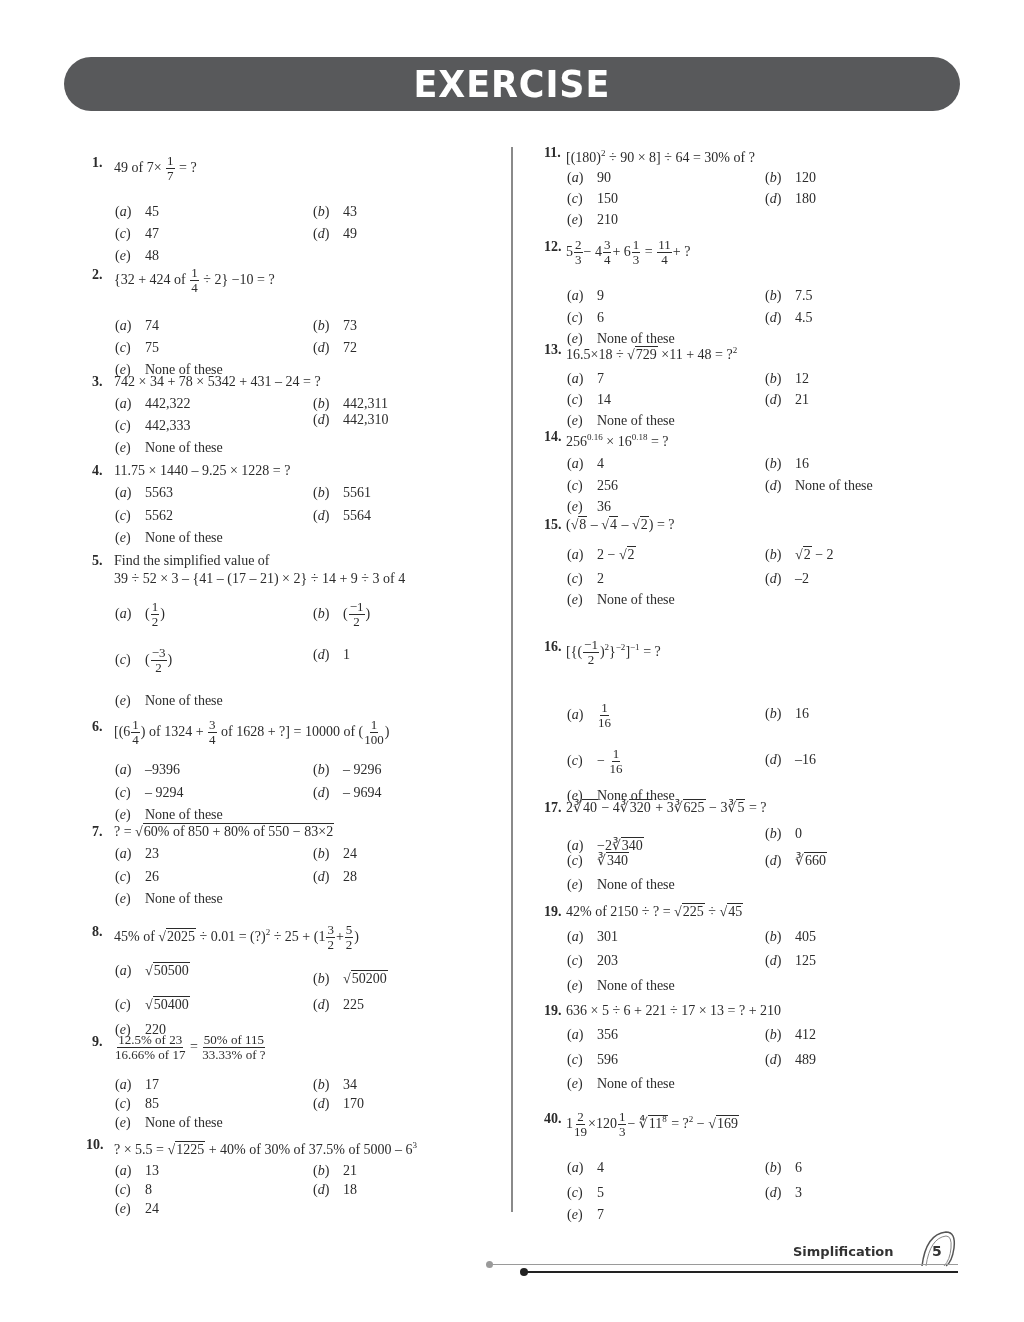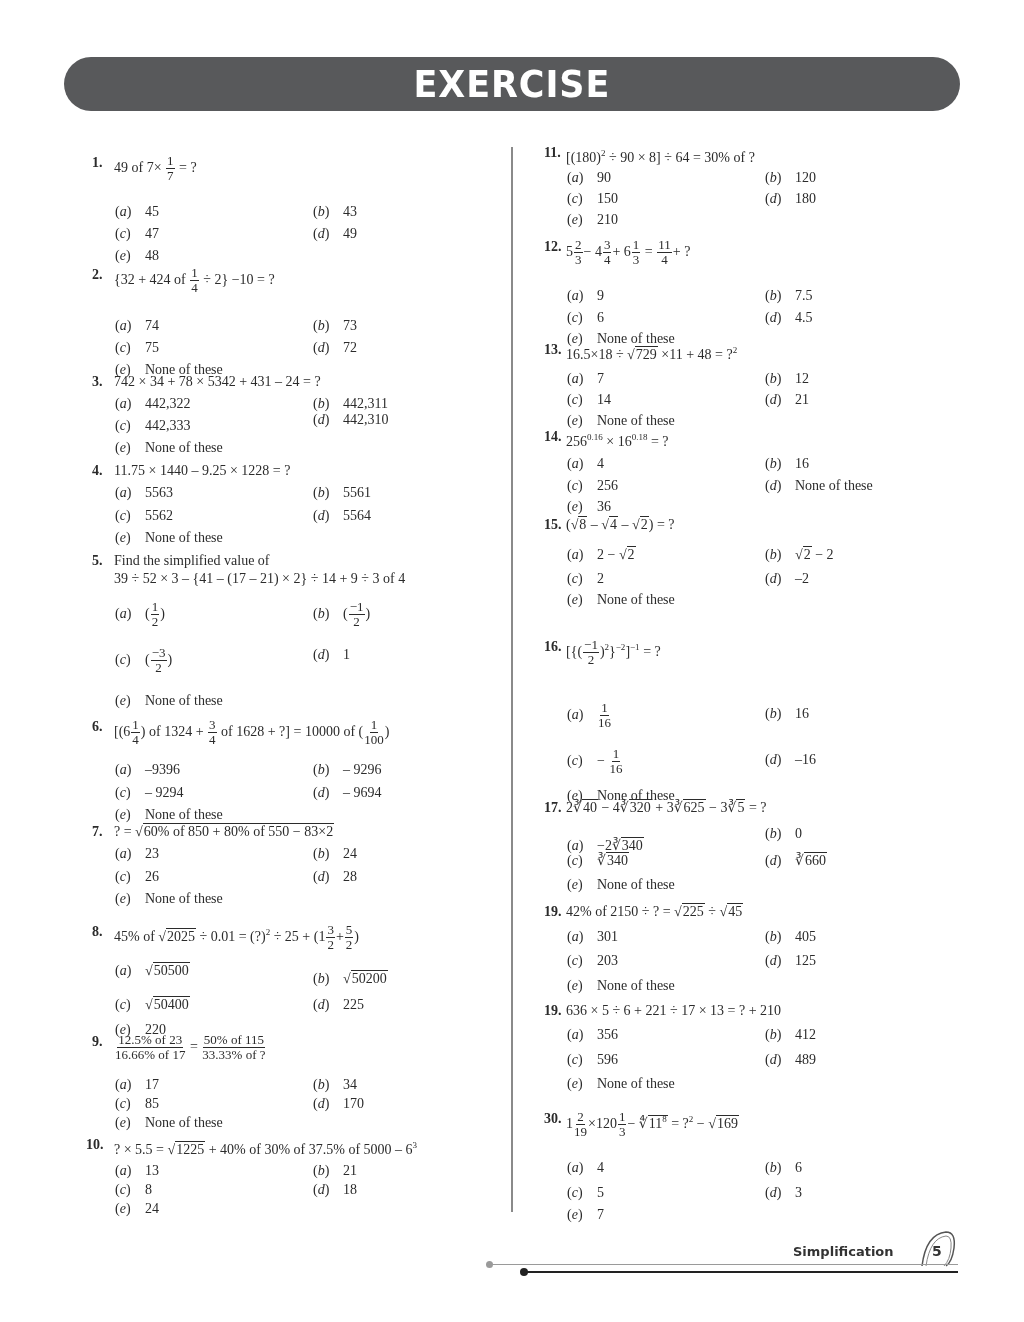--- a/index.html
+++ b/index.html
@@ -379,21 +379,21 @@
       <div class="opt col-a" style="top:6px"><span class="opt-letter">(<i>a</i>)</span><span>356</span></div>
       <div class="opt col-b" style="top:6px"><span class="opt-letter">(<i>b</i>)</span><span>412</span></div>
       <div class="opt col-a" style="top:31px"><span class="opt-letter">(<i>c</i>)</span><span>596</span></div>
       <div class="opt col-b" style="top:31px"><span class="opt-letter">(<i>d</i>)</span><span>489</span></div>
       <div class="opt col-a" style="top:55px"><span class="opt-letter">(<i>e</i>)</span><span>None of these</span></div>
     </div>
   </div>
 
   <div class="q" style="top:970px">
     <div class="q-stem">
-      <span class="q-num">30.</span>
+      <span class="q-num">40.</span>
       <span>1<span class="frac">
             <span class="num">2</span>
             <span>19</span>
           </span>×120<span class="frac">
             <span class="num">1</span>
             <span>3</span>
           </span>− ∜<span class="sqrt">11<sup>8</sup></span> = ?<sup>2</sup> − √<span class="sqrt">169</span></span>
     </div>
     <div class="opts">
       <div class="opt col-a" style="top:20px"><span class="opt-letter">(<i>a</i>)</span><span>4</span></div>

